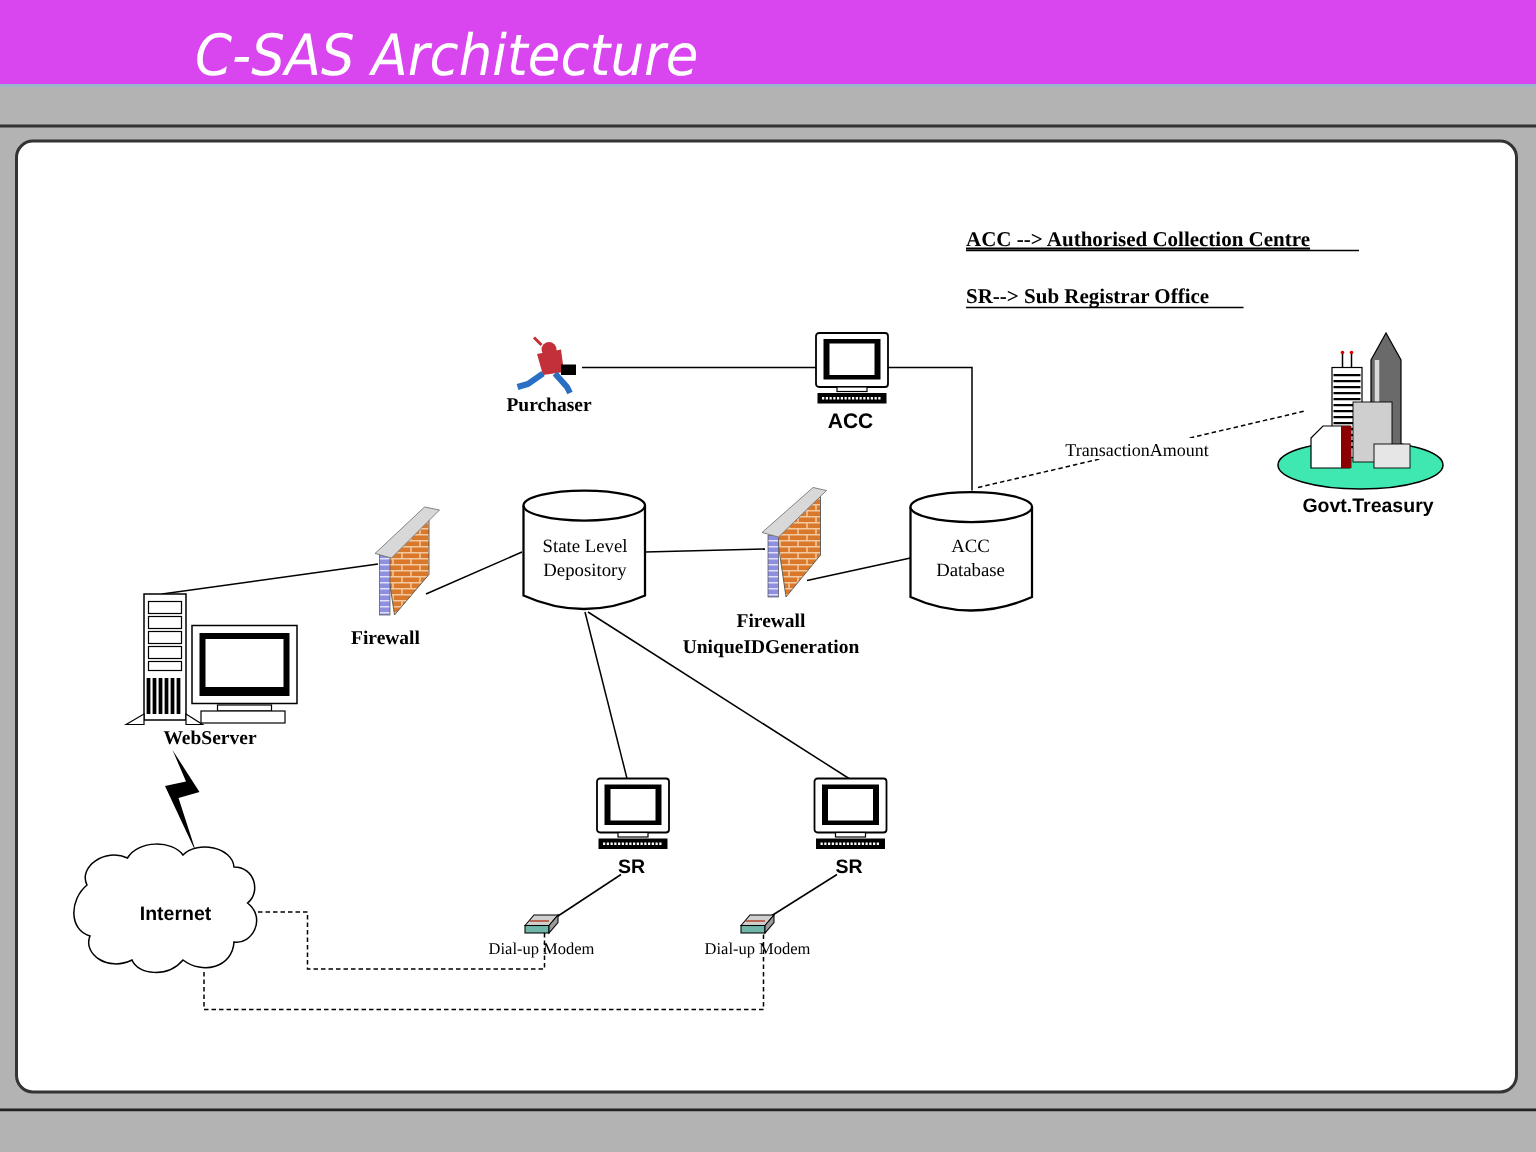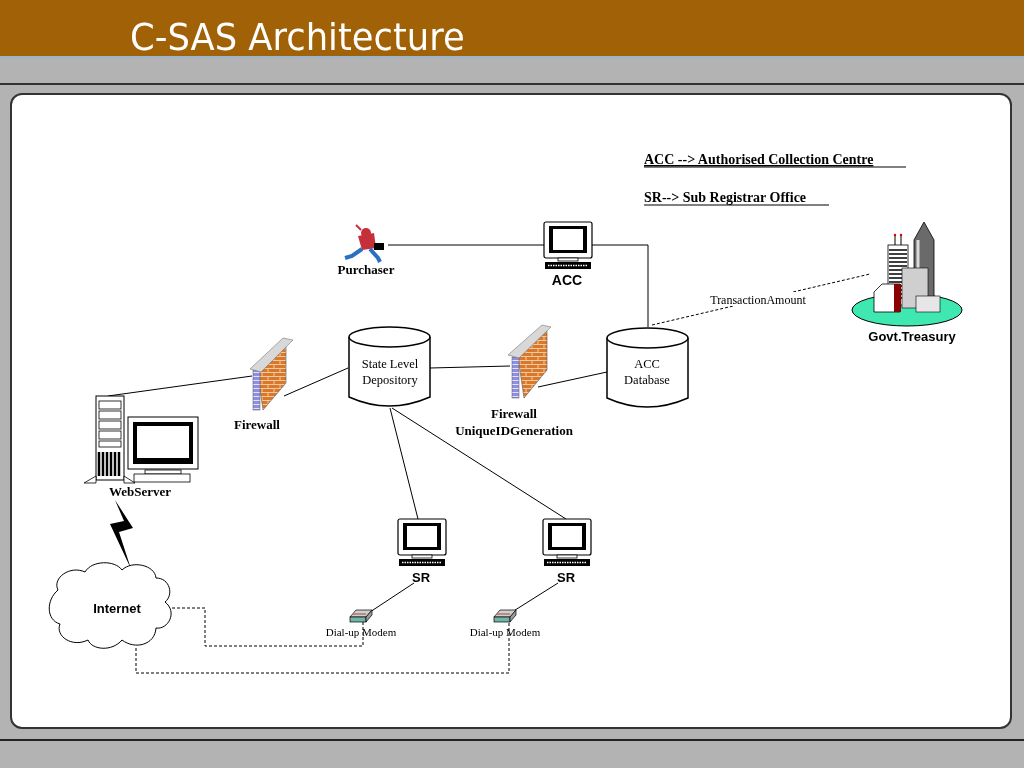--- a/index.html
+++ b/index.html
@@ -1,17 +1,17 @@
 <!DOCTYPE html>
 <html><head>
 <meta charset="utf-8">
 <style>
   html, body { margin:0; padding:0; }
   body { width:1024px; height:768px; position:relative; overflow:hidden; background:#b3b3b3; font-family:"Liberation Sans", sans-serif; }
-  .header { position:absolute; left:0; top:0; width:1024px; height:56px; background:#a16207; border-bottom:2px solid #9bb6cc; }
+  .header { position:absolute; left:0; top:0; width:1024px; height:56px; background:#d946ef; border-bottom:2px solid #9bb6cc;font-style:italic; }
   .title { position:absolute; left:130px; top:14px; color:#ffffff; font-family:"DejaVu Sans", sans-serif; font-size:38px; line-height:46px; letter-spacing:0px; transform:scaleX(0.93); transform-origin:left top; }
   .hr-top { position:absolute; left:0; top:83px; width:1024px; height:2px; background:#333; }
   .hr-bot { position:absolute; left:0; top:739px; width:1024px; height:2px; background:#222; }
   .bottom-strip { position:absolute; left:0; top:741px; width:1024px; height:27px; background:#b3b3b3; }
   .panel { position:absolute; left:10px; top:93px; width:1002px; height:636px; background:#fff; border:2px solid #333; border-radius:12px; box-sizing:border-box; }
   svg.diagram { position:absolute; left:0; top:0; width:1024px; height:768px; }
   .lbl-serif { font-family:"Liberation Serif", serif; }
   .lbl-sans { font-family:"Liberation Sans", sans-serif; }
 </style>
 </head>

